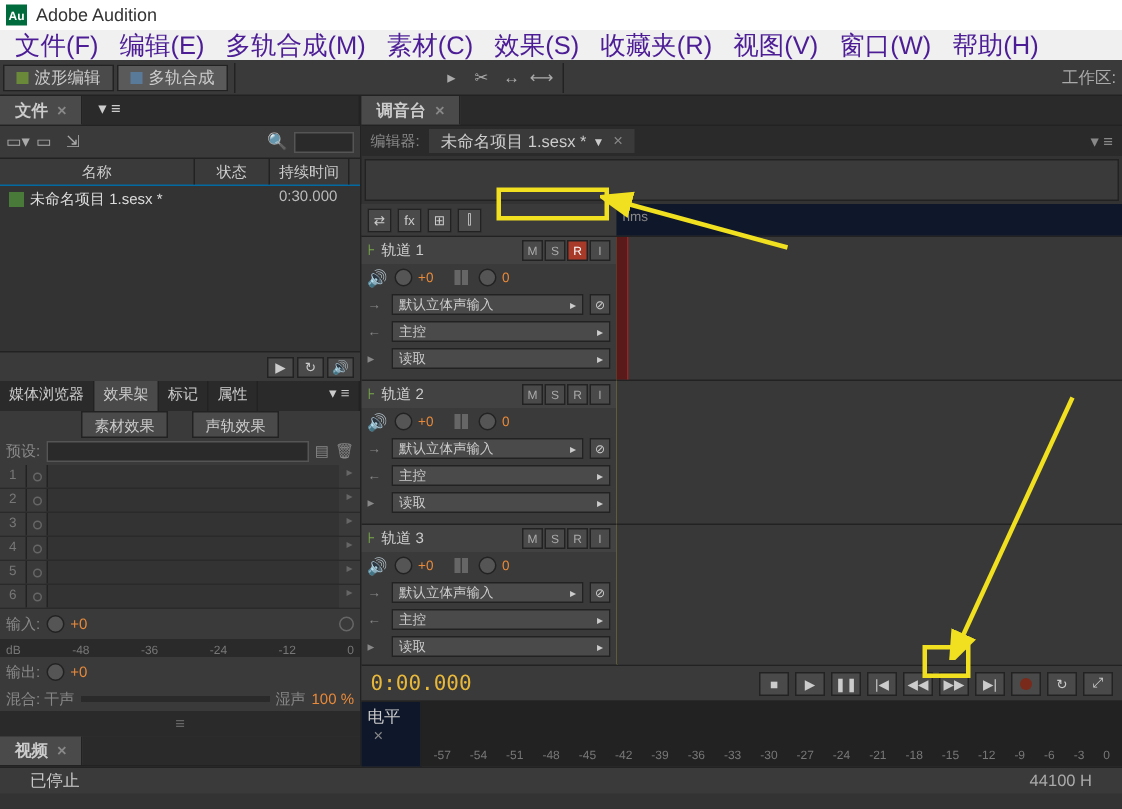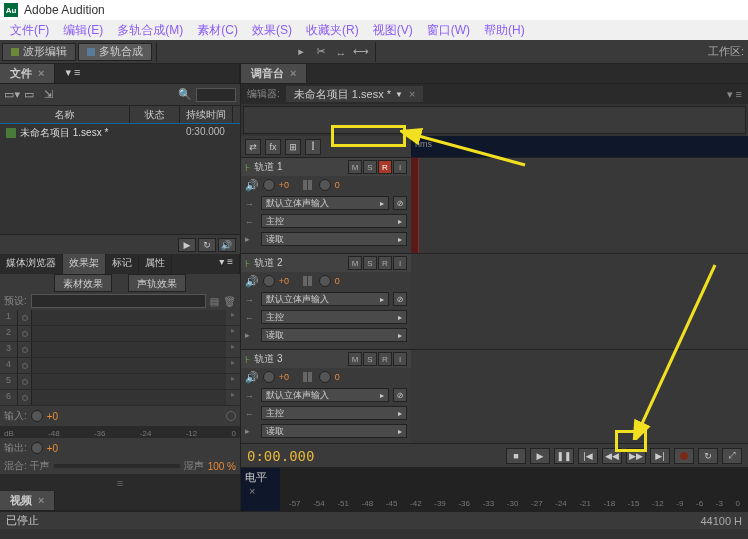--- a/index.html
+++ b/index.html
@@ -1,21 +1,21 @@
 <!DOCTYPE html>
 <html><head>
 <meta charset="utf-8">
 <style>
 * { margin: 0; padding: 0; box-sizing: border-box; font-family: "Microsoft YaHei", sans-serif; font-size: 11px; color: #ccc; user-select: none; }
 body { background: #333; width: 748px; height: 539px; overflow: hidden; position: relative; }
 .titlebar { background: #fff; height: 20px; display: flex; align-items: center; padding: 0 4px; }
 .titlebar .app-icon { width: 14px; height: 14px; background: #006b3c; color: #fff; font-size: 8px; font-weight: bold; display: flex; align-items: center; justify-content: center; margin-right: 6px; }
 .titlebar span { color: #333; font-size: 12px; }
 .menubar { background: #f0f0f0; height: 20px; display: flex; align-items: center; padding: 0 4px; gap: 2px; }
-.menubar span { color: #8b5cf6; font-size: 12px; padding: 0 6px; cursor: default; }
+.menubar span { color: #4c1d95; font-size: 17px; padding: 0 6px; cursor: default; }
 .toolbar { background: #3a3a3a; height: 24px; display: flex; align-items: center; border-bottom: 1px solid #222; }
 .toolbar .tab { background: #4a4a4a; border: 1px solid #222; padding: 2px 8px; margin-left: 2px; display: flex; align-items: center; gap: 4px; height: 18px; }
 .toolbar .tab.active { background: #5a5a5a; }
 .toolbar .tab .sq { width: 8px; height: 8px; background: #6a8a3a; }
 .toolbar .divider { width: 1px; height: 20px; background: #222; margin: 0 4px; }
 .toolbar .tbtn { width: 20px; height: 20px; display: flex; align-items: center; justify-content: center; color: #aaa; }
 .toolbar .right { margin-left: auto; margin-right: 4px; color: #aaa; font-size: 11px; }
 .main { display: flex; height: calc(100% - 64px - 28px); }
 .left-pane { width: 240px; background: #333; display: flex; flex-direction: column; }
 .panel-tab-row { display: flex; background: #2a2a2a; height: 20px; border-bottom: 1px solid #222; }
@@ -105,21 +105,21 @@
 .timecode { color: #e8b83a; font-size: 14px; font-family: monospace; }
 .transport .spacer { flex: 1; }
 .tbtn2 { width: 20px; height: 16px; background: #4a4a4a; border: 1px solid #222; display: flex; align-items: center; justify-content: center; font-size: 9px; }
 .tbtn2 .rec-dot { width: 8px; height: 8px; border-radius: 50%; background: #7a2a1a; }
 .levels-panel { height: 44px; background: #2a2a2a; border-top: 1px solid #222; display: flex; }
 .levels-tab { width: 40px; background: #0f172a; border-right: 1px solid #222; padding: 2px 4px; font-size: 10px; }
 .levels-tab .x { color: #888; margin-left: 4px; }
 .levels-meter { flex: 1; position: relative; background: #222; }
 .levels-scale { position: absolute; bottom: 0; left: 0; right: 0; height: 12px; display: flex; justify-content: space-between; padding: 0 8px; }
 .levels-scale span { font-size: 8px; color: #777; }
-.statusbar { height: 18px; background: #3a3a3a; border-top: 1px solid #222; display: flex; align-items: center; padding: 0 6px; font-size: 10px; }
+.statusbar { height: 18px; background: #3a3a3a; border-top: 1px solid #222; display: flex; align-items: center; padding: 0 20px; font-size: 10px; }
 .statusbar .right { margin-left: auto; color: #aaa; }
 
 .hl { position: absolute; border: 3px solid #f0e020; pointer-events: none; }
 .arrow-svg { position: absolute; pointer-events: none; }
 </style>
 </head>
 <body>
 
 <div class="titlebar">
   <div class="app-icon">Au</div>

